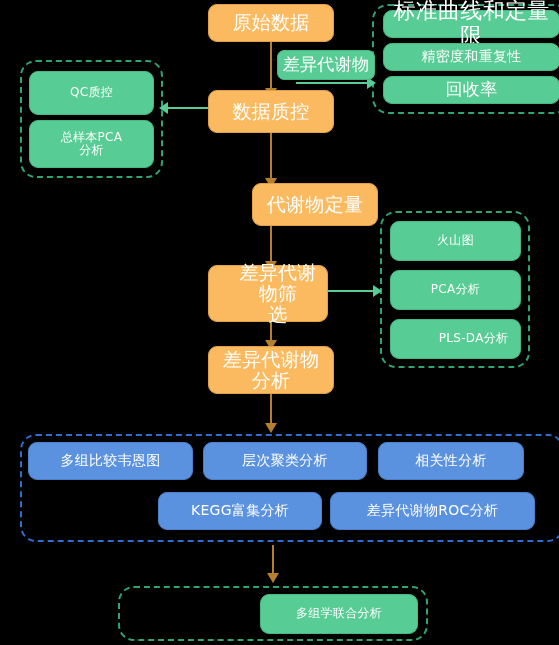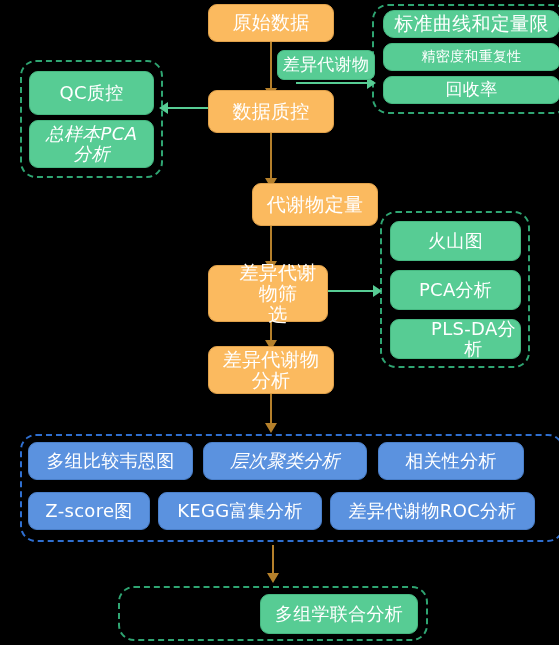--- a/index.html
+++ b/index.html
@@ -36,26 +36,26 @@
     padding: 2px 4px;
   }
   .orange {
     background: #FBBA5F;
     border: 1px solid #e0a14a;
     font-size: 19px;
   }
   .green {
     background: #57CC94;
     border: 1px solid #46b881;
-    font-size: 18px;
+    font-size: 12px;
   }
   .blue {
     background: #5B92DF;
     border: 1px solid #4a7fc9;
-    font-size: 18px;
+    font-size: 14px;
   }
   .tag-green {
     background: #57CC94;
     border: 1px solid #46b881;
     font-size: 17px;
     border-radius: 7px;
   }
   
   .group {
     position: absolute;
@@ -149,37 +149,36 @@
     <span>选</span>
   </div>
 
   <div class="node orange two-line" style="left:193px; top:346px; width:126px; height:48px;">
     <span>差异代谢物</span>
     <span>分析</span>
   </div>
 
   <div class="node tag-green" style="left:262px; top:50px; width:98px; height:30px;">差异代谢物</div>
 
-  <div class="node green" style="left:368px; top:10px; width:177px; height:28px; font-size:19px;border-radius:11px;">标准曲线和定量限</div>
+  <div class="node green" style="left:368px; top:10px; width:177px; height:28px; font-size:22px;">标准曲线和定量限</div>
   <div class="node green" style="left:368px; top:43px; width:177px; height:28px; font-size:14px;">精密度和重复性</div>
   <div class="node green" style="left:368px; top:76px; width:177px; height:28px; font-size:17px;">回收率</div>
 
   <div class="node green" style="left:14px; top:71px; width:125px; height:44px;">QC质控</div>
-  <div class="node green two-line" style="left:14px; top:120px; width:125px; height:48px;font-style:italic;">
+  <div class="node green two-line" style="left:14px; top:120px; width:125px; height:48px;">
     <span>总样本PCA</span>
     <span>分析</span>
   </div>
 
   <div class="node green" style="left:375px; top:221px; width:131px; height:40px;">火山图</div>
   <div class="node green" style="left:375px; top:270px; width:131px; height:40px;">PCA分析</div>
   <div class="node green" style="left:375px; top:319px; width:131px; height:40px;padding-left:40px;">PLS-DA分析</div>
 
   <div class="node blue" style="left:13px; top:442px; width:165px; height:38px;">多组比较韦恩图</div>
-  <div class="node blue" style="left:188px; top:442px; width:164px; height:38px;font-style:italic;">层次聚类分析</div>
+  <div class="node blue" style="left:188px; top:442px; width:164px; height:38px;">层次聚类分析</div>
   <div class="node blue" style="left:363px; top:442px; width:146px; height:38px;">相关性分析</div>
 
-  <div class="node blue" style="left:13px; top:492px; width:122px; height:38px;">Z-score图</div>
   <div class="node blue" style="left:143px; top:492px; width:164px; height:38px;">KEGG富集分析</div>
   <div class="node blue" style="left:315px; top:492px; width:205px; height:38px;">差异代谢物ROC分析</div>
 
   <div class="node green" style="left:245px; top:594px; width:158px; height:40px;">多组学联合分析</div>
 
 </div>
 
 </body></html>

